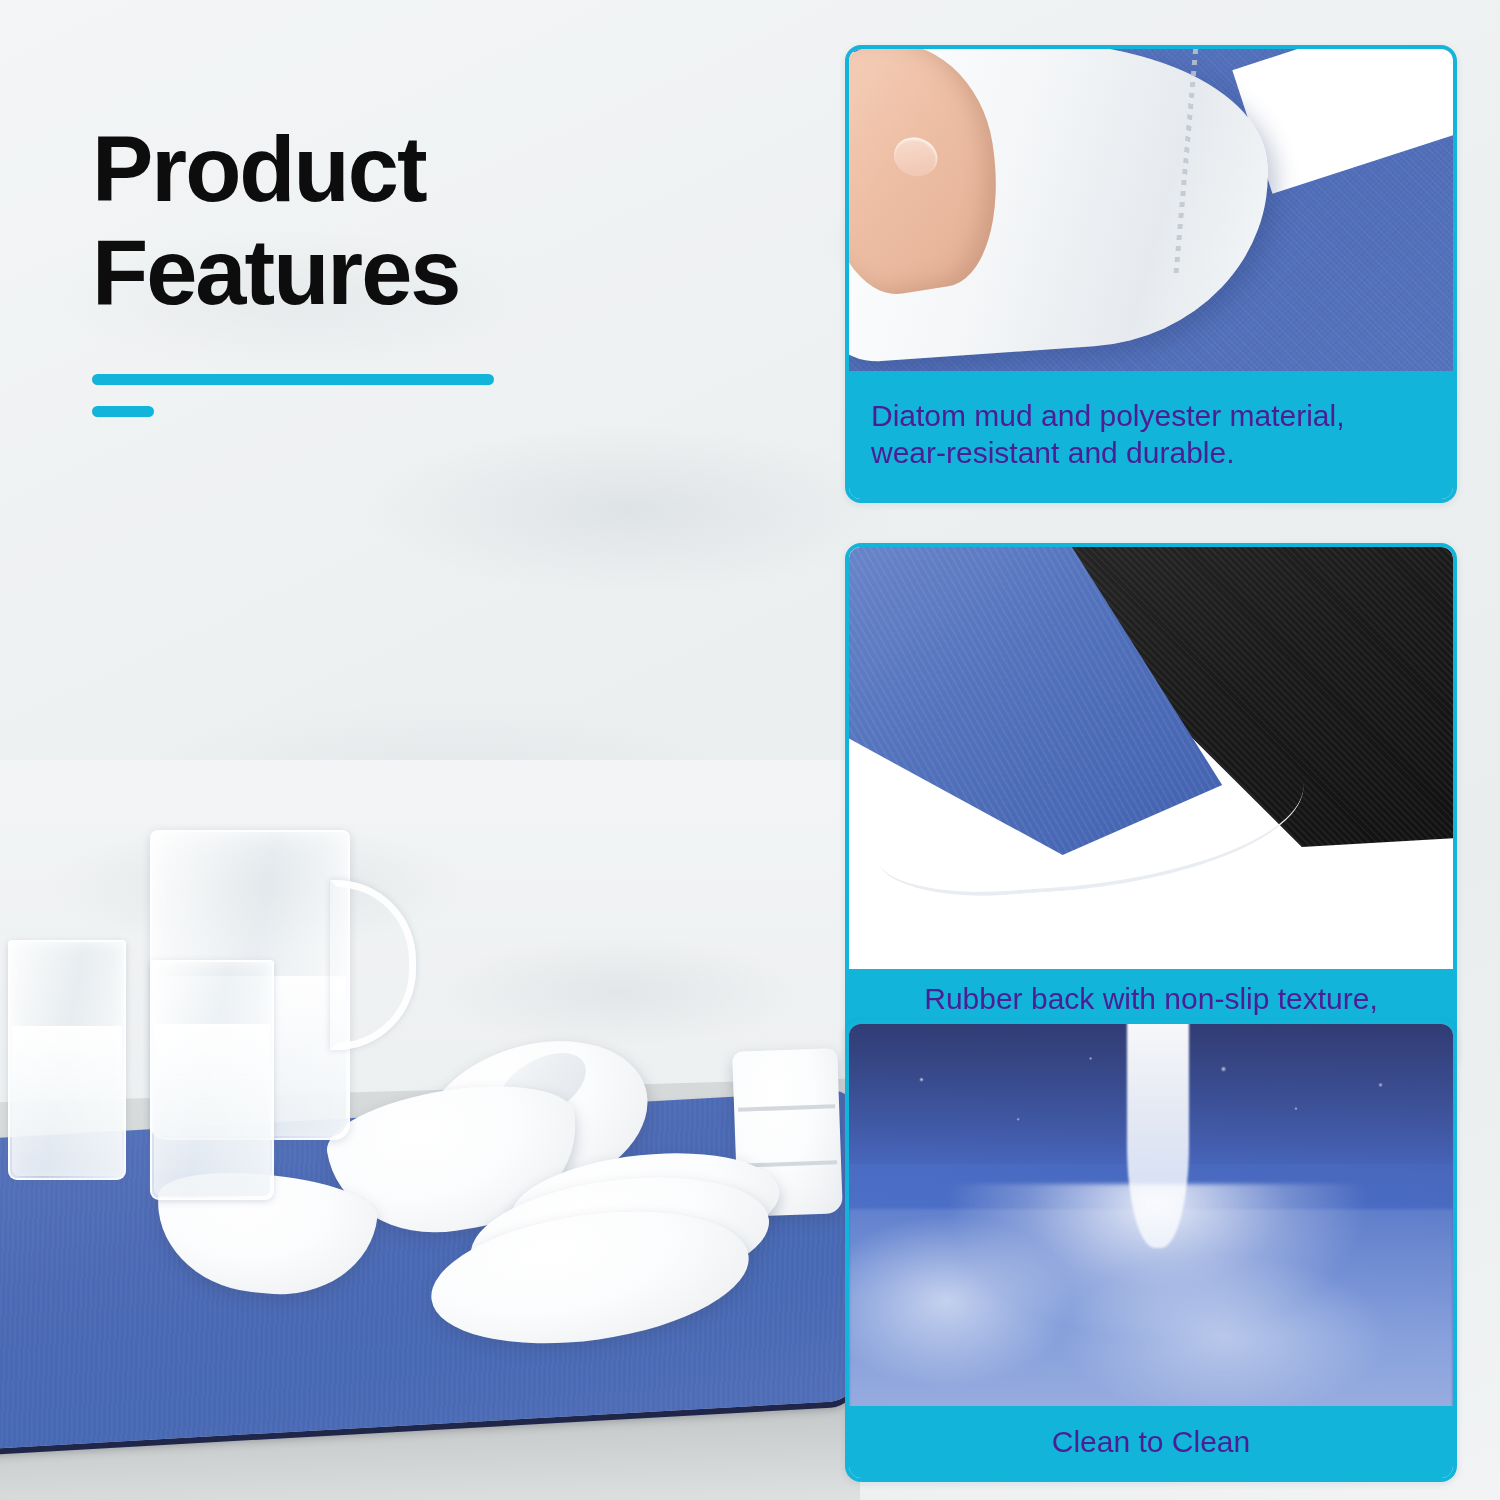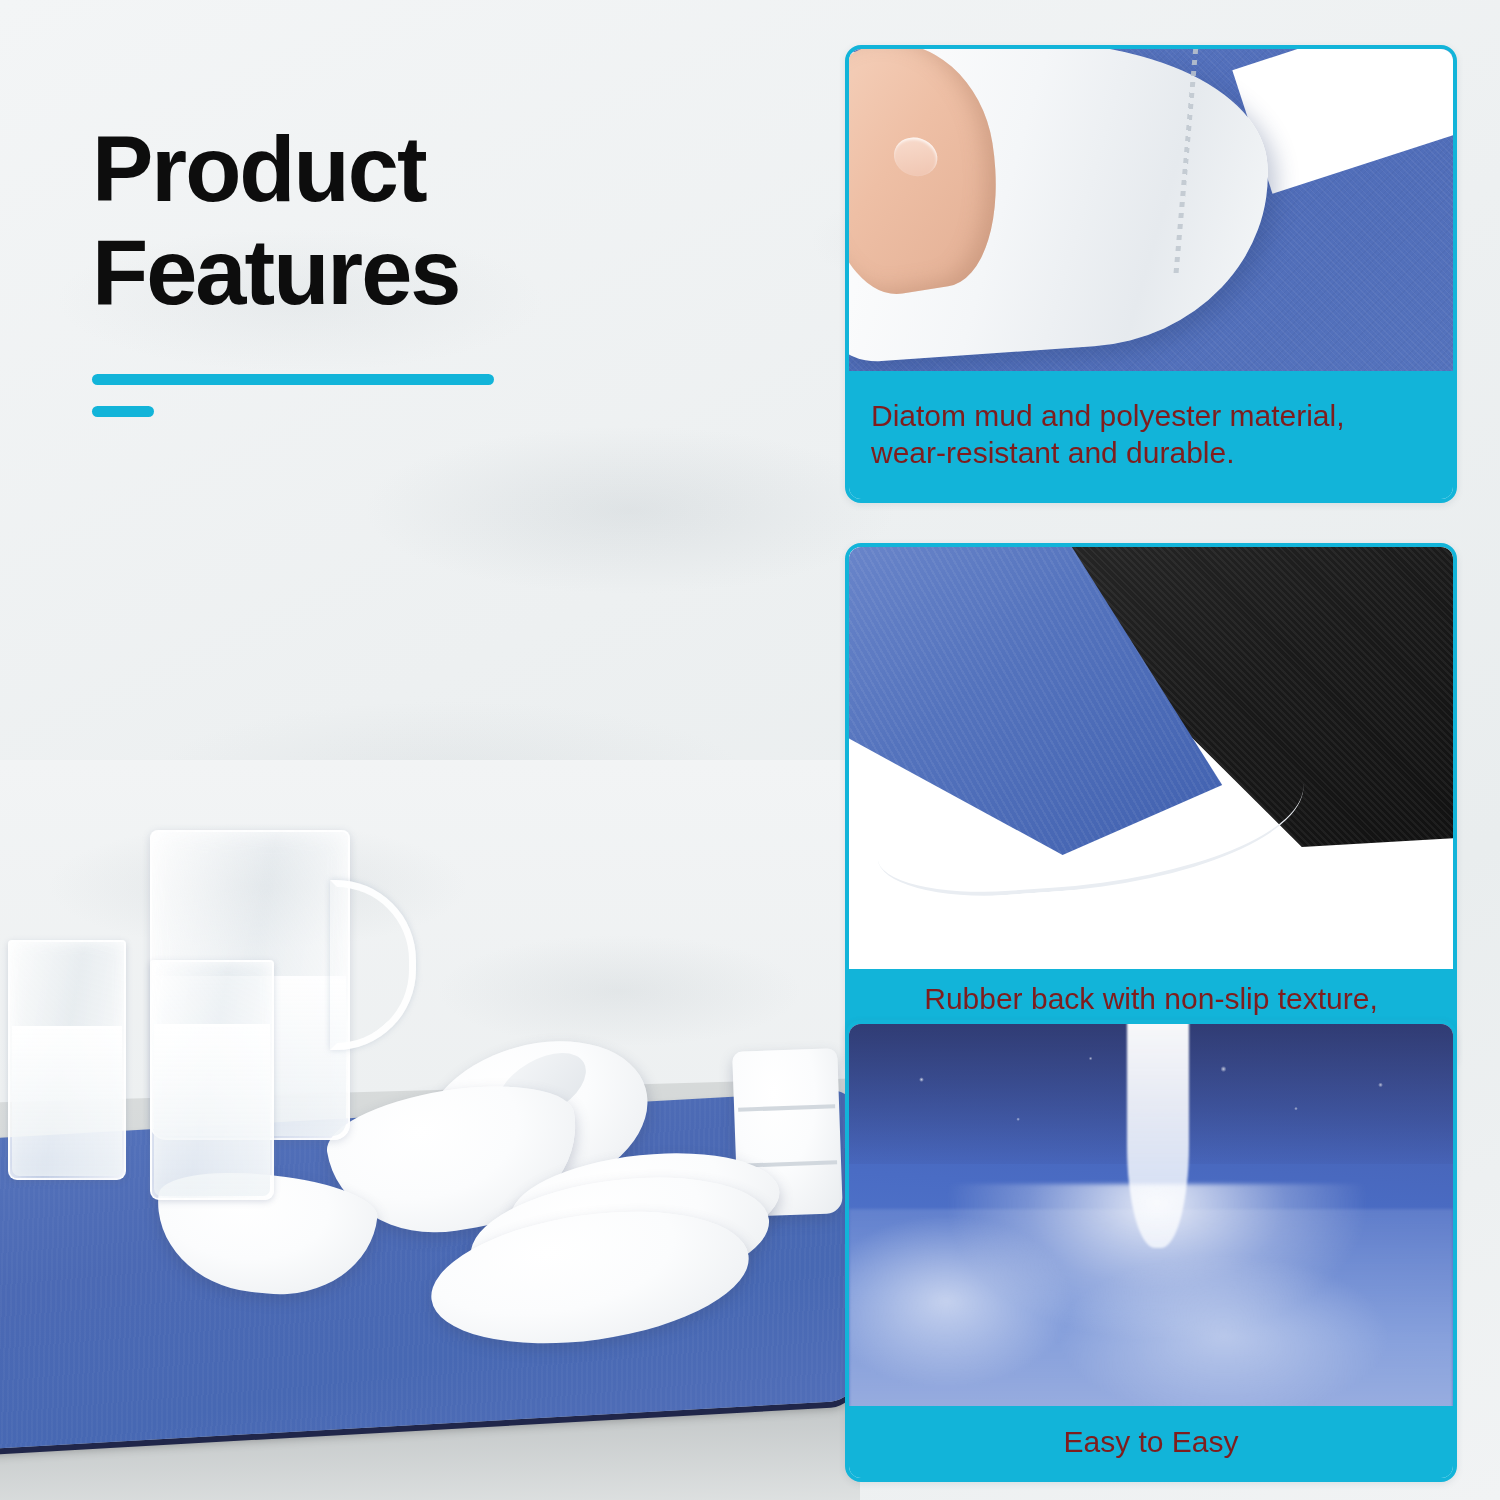--- a/index.html
+++ b/index.html
@@ -156,21 +156,21 @@
   #card-2{ top:543px;  height:528px; }
   #card-3{ top:1020px; height:462px; }
 
   .photo{ position:absolute; left:0; right:0; top:0; overflow:hidden; }
   #card-1 .photo{ height:330px; }
   #card-2 .photo{ height:352px; }
   #card-3 .photo{ height:390px; }
 
   .caption{
     position:absolute; left:0; right:0; bottom:0;
-    background:#12b4d9; color:#7f1d1d;
+    background:#12b4d9; color:#4c1d95;
     display:flex; align-items:center; justify-content:center;
     padding:8px 16px;
     font-size:30px; line-height:1.22; font-weight:400;
     white-space: pre-line;
   }
   #cap-1{ height:128px; text-align:left; justify-content:flex-start; padding-left:22px; }
   #cap-2{ height:98px;  text-align:center; }
   #cap-3{ height:72px;  text-align:center; }
 
   
@@ -352,14 +352,14 @@
 
 <div class="card" id="card-3">
   <div class="photo">
     <div class="c3-bg"></div>
     <div class="c3-dark"></div>
     <div class="c3-drops"></div>
     <div class="c3-stream"></div>
     <div class="c3-splash"></div>
     <div class="c3-foam"></div>
   </div>
-  <div class="caption" id="cap-3">Easy to Easy</div>
+  <div class="caption" id="cap-3">Clean to Clean</div>
 </div>
 
 </body></html>

